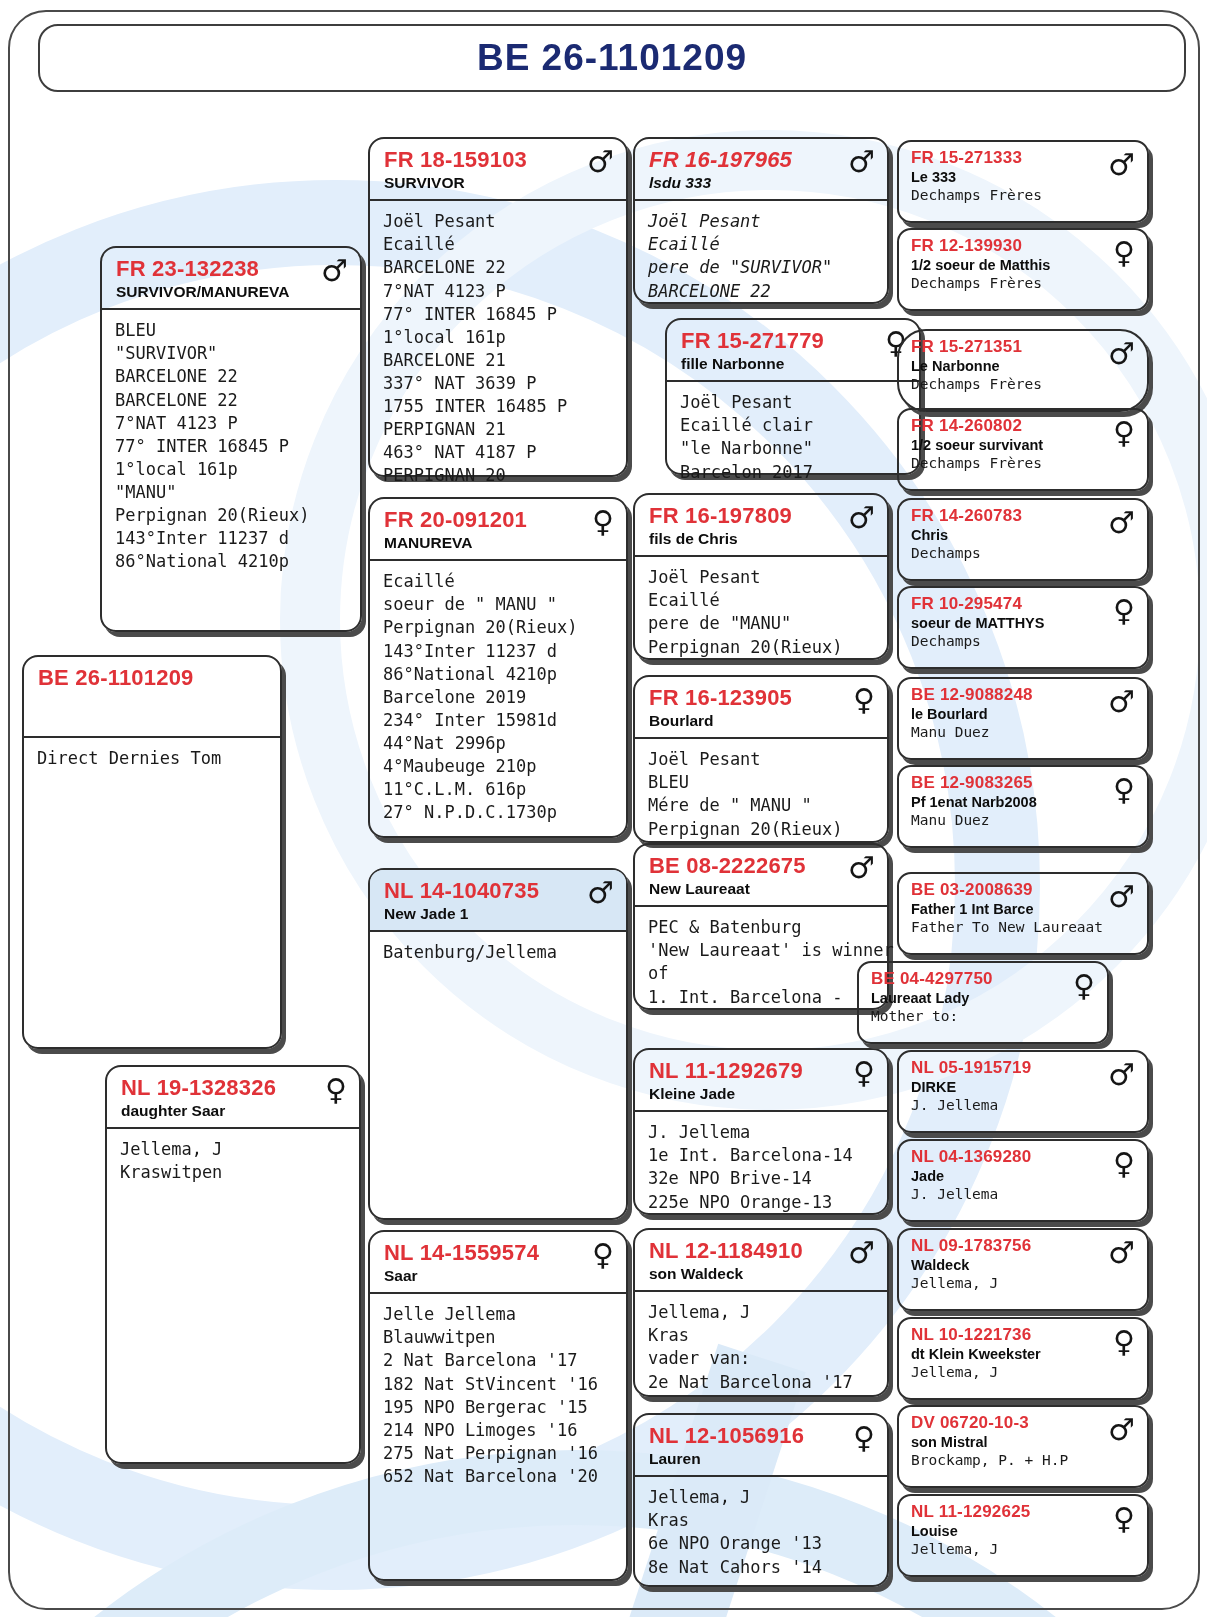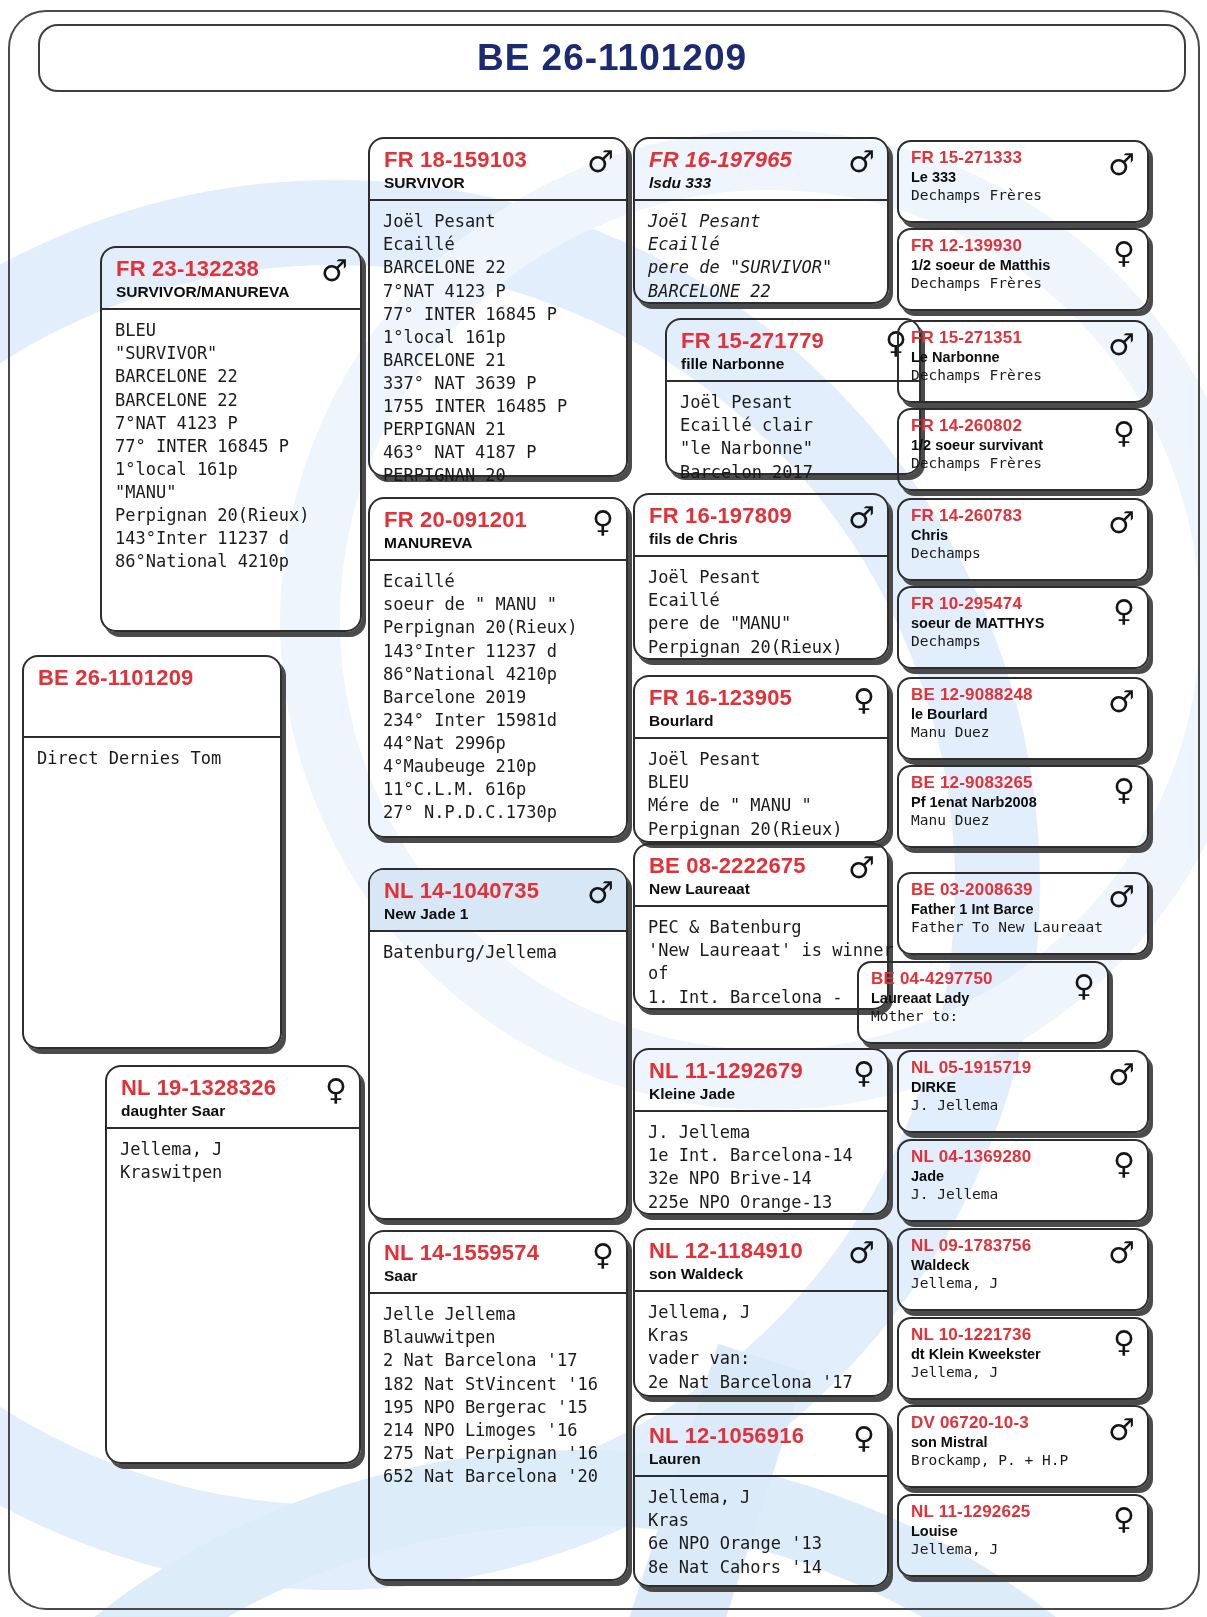--- a/index.html
+++ b/index.html
@@ -240,21 +240,21 @@
       <div class="bd">Dechamps Frères</div>
     </div>
     <div class="box small" style="left: 897px; top: 228px; width: 248px; height: 79px;">
       <div class="hd">
         <div class="ring">FR 12-139930</div>
         <div class="nm">1/2 soeur de Matthis</div>
       </div>
       <span class="sex">♀</span>
       <div class="bd">Dechamps Frères</div>
     </div>
-    <div class="box small" style="left: 897px; top: 320px; width: 248px; height: 79px;">
+    <div class="box small" style="left: 897px; top: 329px; width: 248px; height: 79px; border-radius: 29px;">
       <div class="hd">
         <div class="ring">FR 15-271351</div>
         <div class="nm">Le Narbonne</div>
       </div>
       <span class="sex">♂</span>
       <div class="bd">Dechamps Frères</div>
     </div>
     <div class="box small" style="left: 897px; top: 408px; width: 248px; height: 79px;">
       <div class="hd">
         <div class="ring">FR 14-260802</div>

